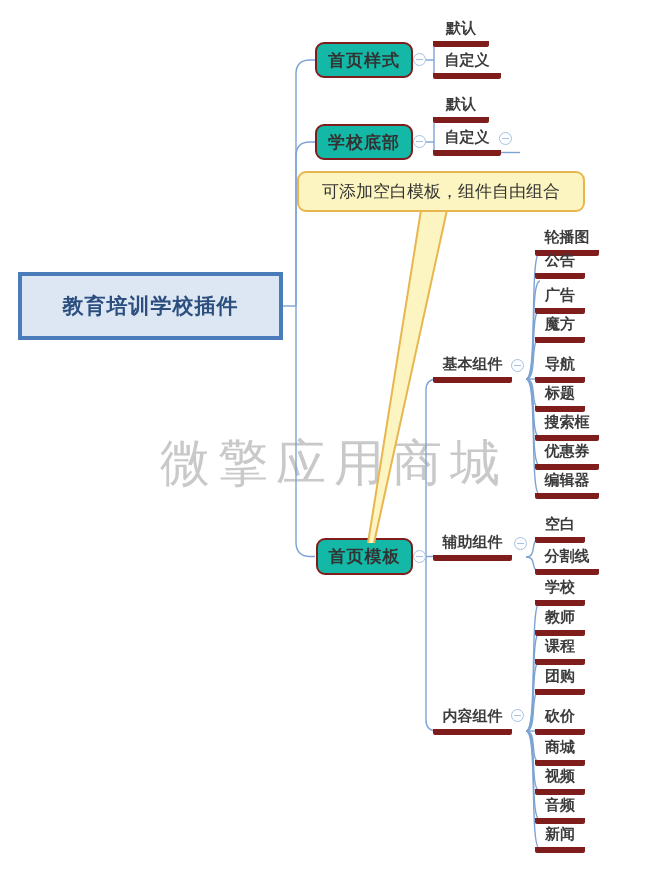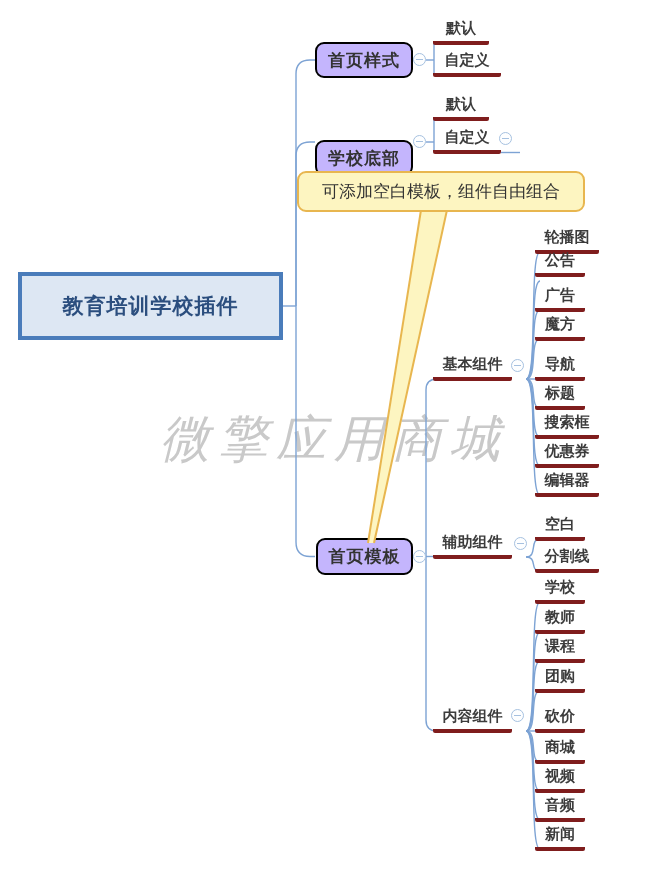--- a/index.html
+++ b/index.html
@@ -1,37 +1,37 @@
 <!DOCTYPE html>
 <html><head>
 <meta charset="utf-8">
 <style>
   html,body { margin:0; padding:0; background:#ffffff; }
   .stage {
     position:relative; width:666px; height:877px; background:#ffffff; overflow:hidden;
     font-family:"DejaVu Sans","Liberation Sans",sans-serif;
   }
   .watermark {
-    position:absolute; left:160px; top:406px; font-size:50px; letter-spacing:8px;
-    color:#c9c9c9; white-space:nowrap; font-weight:normal;font-style:italic;
+    position:absolute; left:160px; top:430px; font-size:50px; letter-spacing:8px;
+    color:#c9c9c9; white-space:nowrap; font-weight:normal;
   }
   svg.wires { position:absolute; left:0; top:0; }
   .topic {
-    position:absolute; box-sizing:border-box; background:#c4b5fd; border:2px solid #000000;
+    position:absolute; box-sizing:border-box; background:#14b8a6; border:2px solid #7f1d1d;
     border-radius:9px; display:flex; align-items:center; justify-content:center;
     font-size:17px; font-weight:600; color:#333333; letter-spacing:1px;
   }
   .root {
     position:absolute; box-sizing:border-box; background:#dde7f3; border:4px solid #4a7cba;
     border-radius:0; display:flex; align-items:center; justify-content:center;
     font-size:21px; font-weight:bold; color:#2b4e7e; letter-spacing:1px;
   }
   .leaf {
     position:absolute; box-sizing:border-box; font-size:15px; line-height:17px; color:#3c3c3c;
-    text-align:center; padding-bottom:4px; border-bottom:4px solid #7f1d1d;
+    text-align:center; padding-bottom:4px; border-bottom:6px solid #7f1d1d;
     border-radius:0 0 2px 2px; font-weight:600; white-space:nowrap;
   }
   .minus {
     position:absolute; width:13px; height:13px; box-sizing:border-box;
     border:1px solid #a6c1e0; border-radius:50%; background:#fdfeff;
   }
   .minus::after {
     content:""; position:absolute; left:2px; right:2px; top:5px; height:1px; background:#a6c1e0;
   }
   .callout {
@@ -88,21 +88,21 @@
       <path d="M 526 731 C 538 731 529 762 540 762"></path>
       <path d="M 526 731 C 538 731 529 791 540 791"></path>
       <path d="M 526 731 C 538 731 529 820 540 820"></path>
       <path d="M 526 731 C 538 731 529 849 540 849"></path>
     </g>
   </svg>
 
   <div class="root" style="left:18px; top:272px; width:265px; height:68px;">教育培训学校插件</div>
 
   <div class="topic" style="left:315px; top:42px; width:98px; height:36px;">首页样式</div>
-  <div class="topic" style="left:315px; top:124px; width:98px; height:36px;margin-top:16px;">学校底部</div>
+  <div class="topic" style="left:315px; top:124px; width:98px; height:36px;">学校底部</div>
   <div class="topic" style="left:316px; top:538px; width:97px; height:37px;">首页模板</div>
 
   <div class="leaf" style="left:433px; top:20px; width:56px;">默认</div>
   <div class="leaf" style="left:433px; top:52px; width:68px;">自定义</div>
 
   <div class="leaf" style="left:433px; top:96px; width:56px;">默认</div>
   <div class="leaf" style="left:433px; top:129px; width:68px;">自定义</div>
 
   <div class="leaf" style="left:433px; top:356px; width:79px;">基本组件</div>
   <div class="leaf" style="left:433px; top:534px; width:79px;">辅助组件</div>

